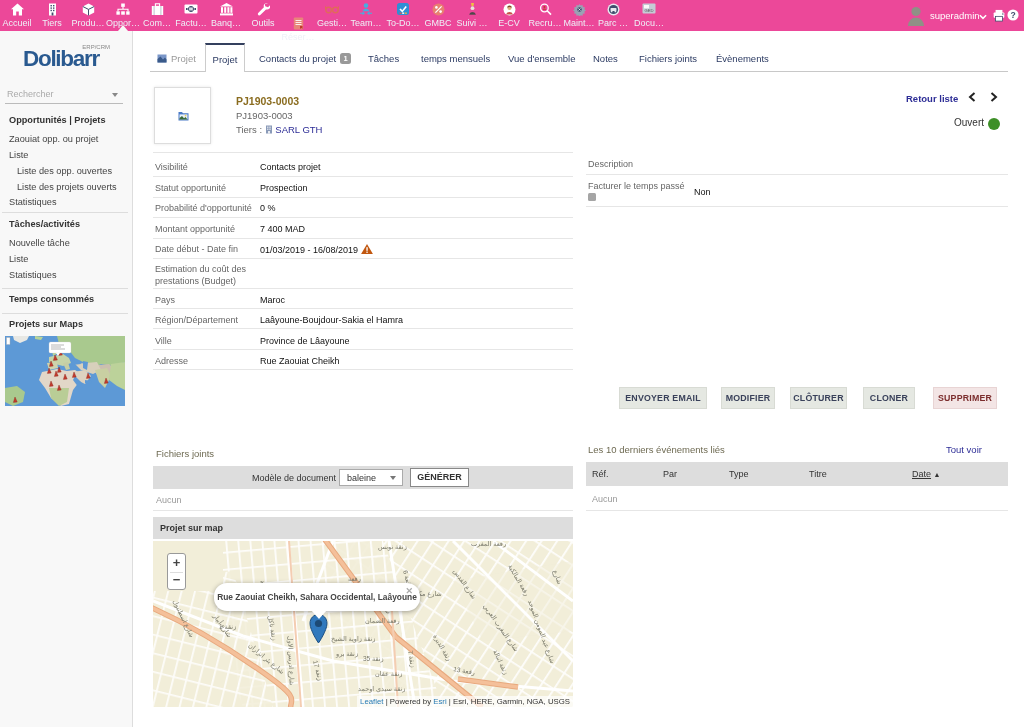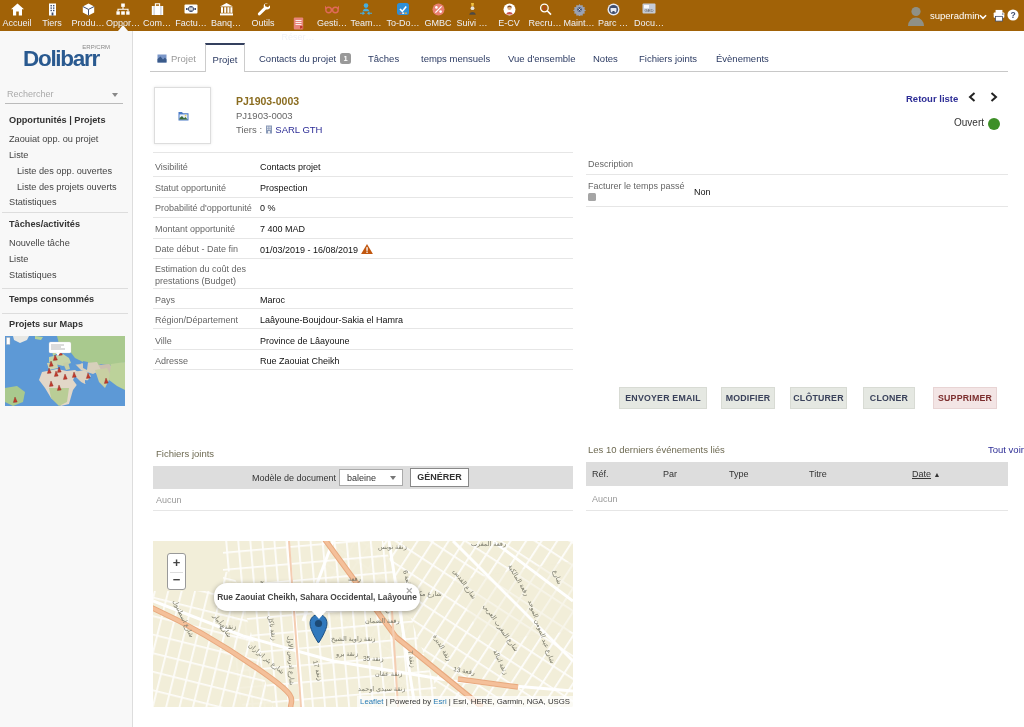--- a/index.html
+++ b/index.html
@@ -1,20 +1,20 @@
 <!DOCTYPE html>
 <html><head>
 <meta charset="utf-8">
 <style>
 * { margin:0; padding:0; box-sizing:border-box; }
 html,body { width:1024px; height:727px; overflow:hidden; background:#fff; }
 body { font-family:"Liberation Sans", sans-serif; font-size:9px; color:#222; }
 #page { position:relative; width:1024px; height:727px; }
 
-#topbar { position:absolute; left:0; top:0; width:1024px; height:31px; background:#a16207; }
+#topbar { position:absolute; left:0; top:0; width:1024px; height:31px; background:#ec4899; }
 .tm { position:absolute; top:0; height:31px; text-align:center; color:#eef1f8; font-size:9px; }
 .tm .ic { position:absolute; top:3px; left:0; right:0; height:13px; }
 .tm .ic svg { display:inline-block; }
 .tm .lb { position:absolute; top:18px; left:0; right:0; white-space:nowrap; }
 #tb-caret { position:absolute; top:25px; width:0; height:0; border-left:5px solid transparent; border-right:5px solid transparent; border-bottom:6px solid #f8f8f8; }
 
 #sidebar { position:absolute; left:0; top:31px; width:133px; height:696px; background:#f8f8f8; border-right:1px solid #ddd; }
 #logo { position:absolute; left:23px; top:46px; width:85px; height:26px; }
 #logo .word { font-size:22.5px; font-weight:bold; color:#2a5a90; letter-spacing:-1.3px; }
 #logo .erp { position:absolute; right:-2px; top:-2px; font-size:6px; color:#888; letter-spacing:0; }
@@ -437,20 +437,23 @@
 <div class="greybar" style="left:153px; top:466px; width:420px; height:23px;">
   <span style="position:absolute; left:99px; top:7px; font-size:9px; color:#333;">Modèle de document</span>
   <span style="position:absolute; left:186px; top:3px; width:64px; height:17px; background:#fff; border:1px solid #aaa; font-size:9px; color:#333; padding:3px 0 0 7px;">baleine
     <span style="position:absolute; right:6px; top:6px; width:0; height:0; border-left:3.5px solid transparent; border-right:3.5px solid transparent; border-top:4.5px solid #777;"></span>
   </span>
   <span style="position:absolute; left:257px; top:2px; width:59px; height:19px; background:#fff; border:1px solid #888; font-size:9px; font-weight:bold; color:#333; text-align:center; line-height:17px;">GÉNÉRER</span>
 </div>
 <div class="aucun" style="left:156px; top:495px;">Aucun</div>
 <div class="fline" style="left:153px; top:510px; width:420px;"></div>
 
+<div class="greybar" style="left:153px; top:517px; width:420px; height:22px;">
+  <span style="position:absolute; left:7px; top:6px; font-size:9px; font-weight:bold; color:#333;">Projet sur map</span>
+</div>
 <div id="map">
   <svg width="420" height="166" viewBox="0 0 420 166">
     <defs>
       <pattern id="g1" width="13" height="19" patternUnits="userSpaceOnUse" patternTransform="rotate(33)">
             <rect width="13" height="19" fill="#f2eed9"></rect>
             <rect width="1.8" height="19" fill="#fff"></rect>
             <rect width="13" height="1.7" fill="#fff"></rect>
           </pattern>
       <pattern id="g2" width="12" height="17" patternUnits="userSpaceOnUse" patternTransform="rotate(-5)">
             <rect width="12" height="17" fill="#f2eed9"></rect>
@@ -539,21 +542,21 @@
       </div>
   <div id="ptail"></div>
   <svg style="position:absolute;left:156px;top:73px;z-index:4;" width="19" height="30" viewBox="0 0 19 30">
         <path d="M9.5 0.5 C4.5 0.5 1 4.3 1 9.5 C1 16.5 9.5 29 9.5 29 C9.5 29 18 16.5 18 9.5 C18 4.3 14.5 0.5 9.5 0.5 Z" fill="#3179bd" stroke="#1e4f80" stroke-width="1"></path>
         <circle cx="9.5" cy="9.5" r="3.6" fill="#1d4a75"></circle>
       </svg>
   <div id="attrib"><a>Leaflet</a> | Powered by <a>Esri</a> | Esri, HERE, Garmin, NGA, USGS</div>
 </div>
 
 <div class="sect" style="left:588px; top:444px;">Les 10 derniers événements liés</div>
-<div style="position:absolute; left:946px; top:444px; font-size:9.5px; color:#2d2d96;margin-left:42px;">Tout voir</div>
+<div style="position:absolute; left:946px; top:444px; font-size:9.5px; color:#2d2d96;">Tout voir</div>
 <div class="greybar" style="left:586px; top:462px; width:422px; height:24px;"></div>
 <div class="ehead" style="left:592px;">Réf.</div>
 <div class="ehead" style="left:663px;">Par</div>
 <div class="ehead" style="left:729px;">Type</div>
 <div class="ehead" style="left:809px;text-align:right;">Titre</div>
 <div class="ehead" style="left:912px;"><span style="text-decoration:underline;">Date</span> <span style="font-size:7px;">▲</span></div>
 <div class="aucun" style="left:592px; top:494px;">Aucun</div>
 <div class="fline" style="left:586px; top:510px; width:422px;"></div>
 
 </div>

